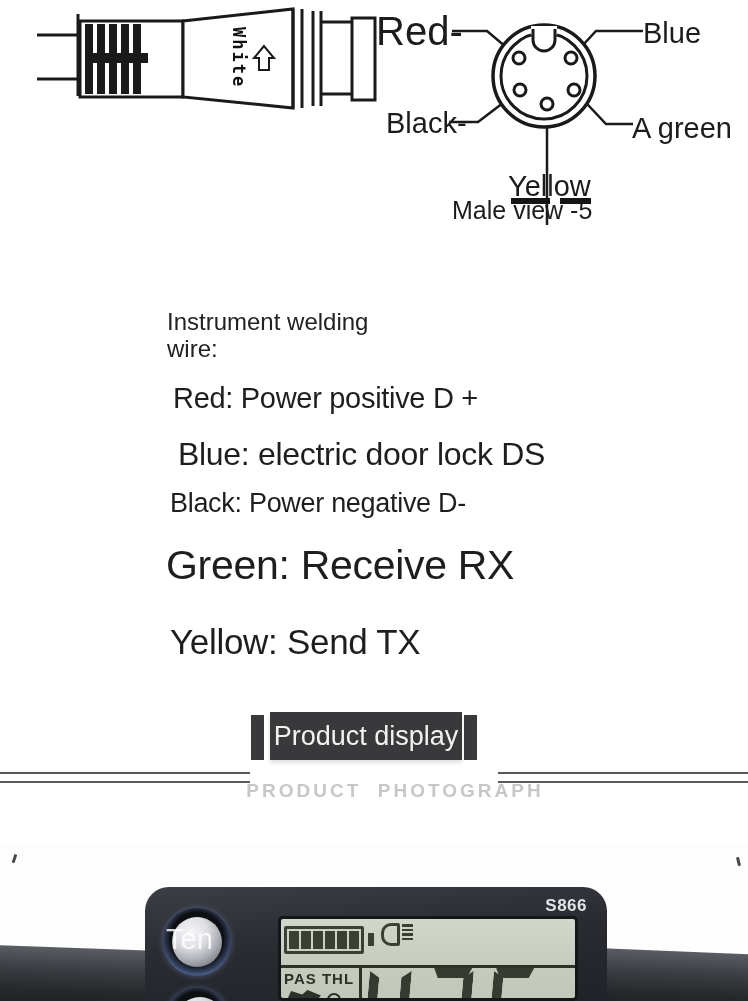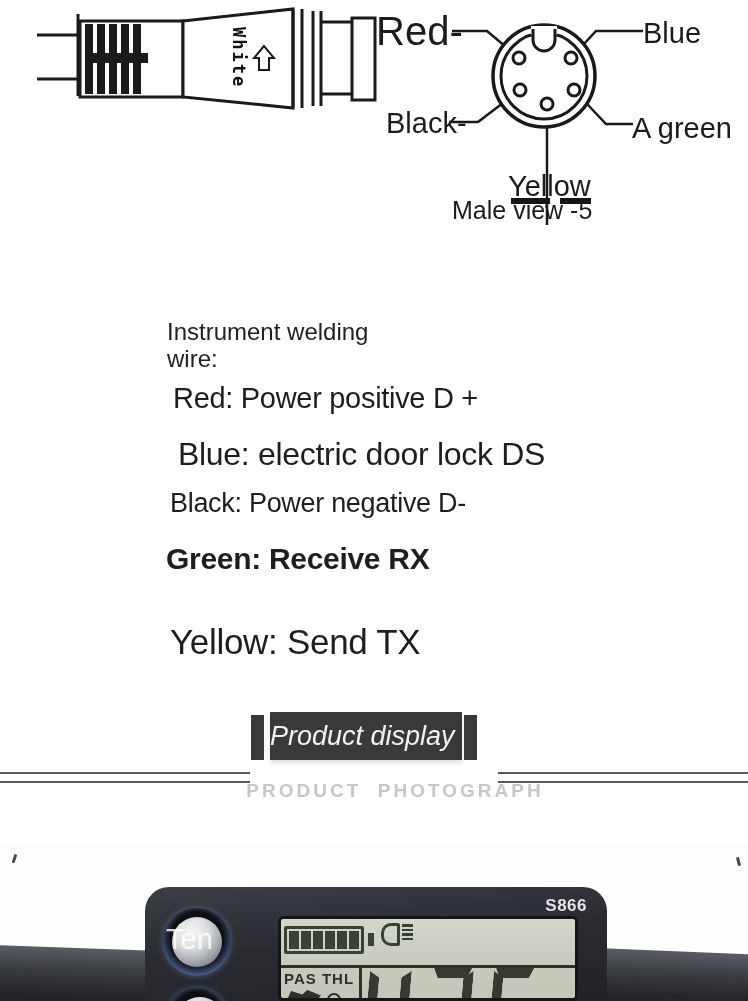--- a/index.html
+++ b/index.html
@@ -5,32 +5,32 @@
   html,body{margin:0;padding:0;background:#ffffff;}
   #stage{position:relative;width:748px;height:1001px;background:#ffffff;overflow:hidden;
          font-family:"Liberation Sans",sans-serif;}
 
   
   #diagram{position:absolute;left:0;top:0;}
   .diag-text{font-family:"Liberation Sans",sans-serif;fill:#1c1c1c;}
   .cable-word{font-family:"DejaVu Sans Mono",monospace;font-weight:bold;letter-spacing:2px;fill:#111;}
 
   
-  .wire-heading{position:absolute;left:167px;top:318px;width:240px;font-size:24px;line-height:27px;color:#222;}
+  .wire-heading{position:absolute;left:167px;top:308px;width:240px;font-size:24px;line-height:27px;color:#222;}
   .wl{position:absolute;color:#1e1e1e;letter-spacing:-0.3px;white-space:nowrap;}
   .wl1{left:165px;top:382px;font-size:29px;margin-left:8px;}
   .wl2{left:178px;top:436px;font-size:32px;}
   .wl3{left:170px;top:488px;font-size:27px;}
-  .wl4{left:166px;top:542px;font-size:30px;font-weight:bold;}
+  .wl4{left:166px;top:542px;font-size:41px;}
   .wl5{left:170px;top:594px;font-size:35px;margin-top:28px;}
 
   
   .banner-main{position:absolute;left:270px;top:712px;width:192px;height:48px;background:#39393b;
-               color:#f2f2f2;font-size:27px;line-height:48px;
-               box-shadow:0 3px 4px rgba(0,0,0,0.12);font-style:italic;}
+               color:#f2f2f2;font-size:27px;line-height:48px;text-align:center;
+               box-shadow:0 3px 4px rgba(0,0,0,0.12);}
   .banner-bar{position:absolute;top:715px;width:13px;height:45px;background:#39393b;}
   .banner-bar.left{left:251px;}
   .banner-bar.right{left:464px;}
   .rule-double{position:absolute;top:772px;width:250px;height:7px;
                border-top:2px solid #59595b;border-bottom:2px solid #59595b;}
   .rule-double.left{left:0;}
   .rule-double.right{left:498px;}
   .subtitle{position:absolute;left:0;top:780px;width:748px;text-align:center;
             font-size:19px;font-weight:bold;letter-spacing:3px;color:#c7c7c7;white-space:pre;padding-left:21px;}
 

